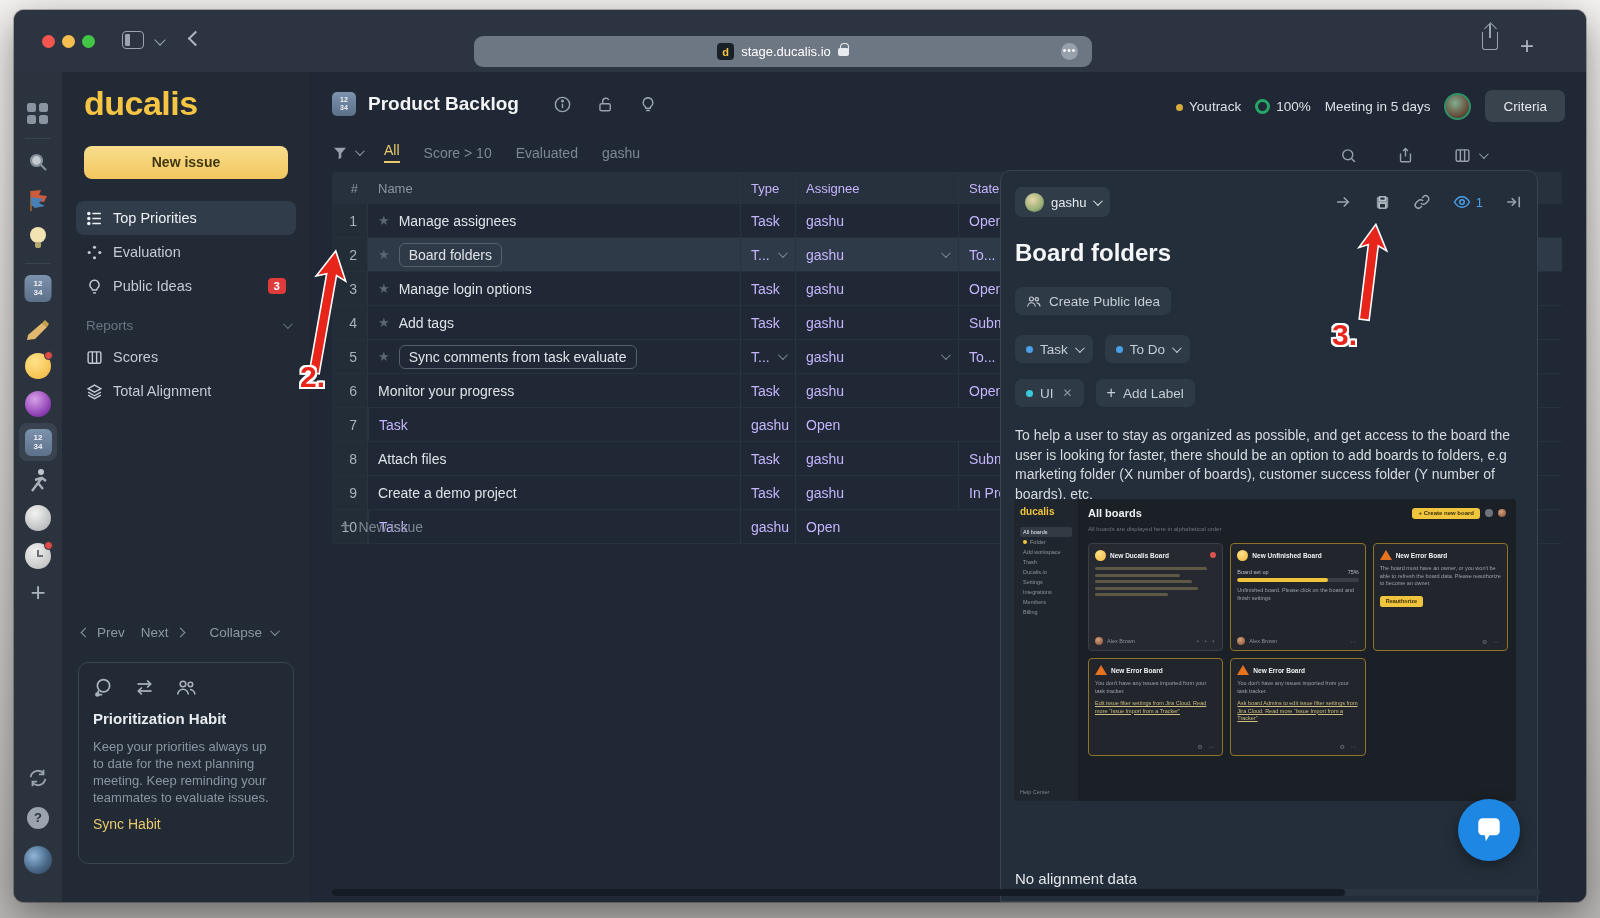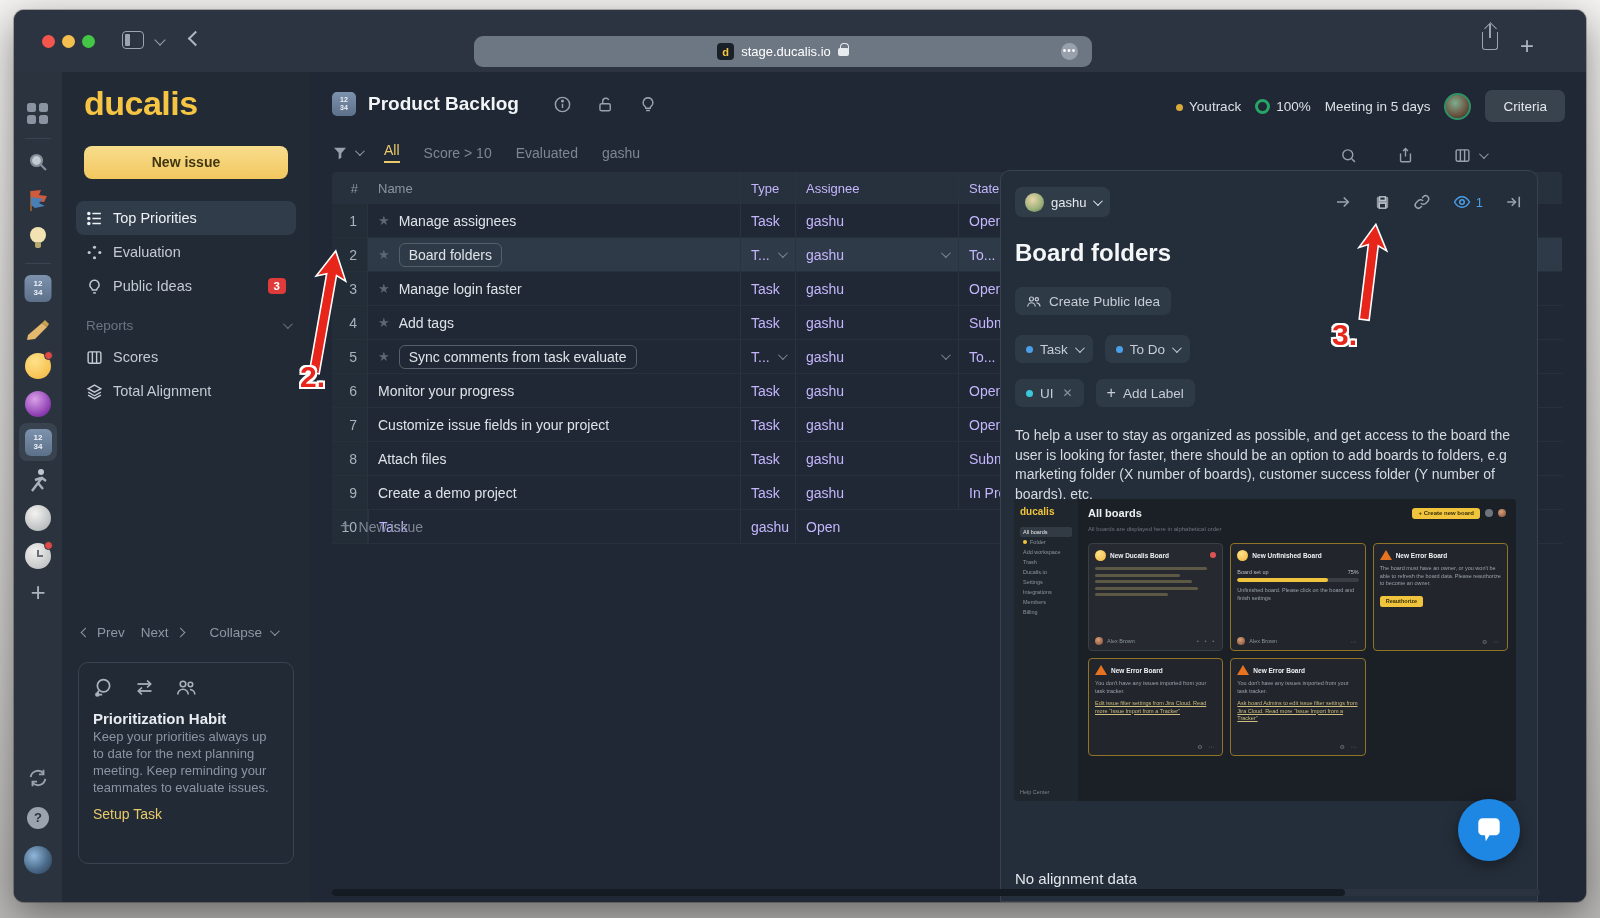--- a/index.html
+++ b/index.html
@@ -51,21 +51,21 @@
   .badge{margin-left:auto;background:#df3b3b;color:#fff;font-size:11.5px;font-weight:bold;border-radius:4px;padding:2px 6px;}
   .reports-row{position:absolute;left:24px;top:246px;right:20px;color:#6c7683;font-size:13.5px;display:flex;align-items:center;}
   .reports-row .chev{margin-left:auto;}
   .sub-nav{position:absolute;left:14px;top:268px;width:220px;}
   .chev{display:inline-block;width:7px;height:7px;border-right:1.7px solid currentColor;border-bottom:1.7px solid currentColor;transform:rotate(45deg) translateY(-2px);}
   .pager{position:absolute;left:20px;top:553px;right:16px;color:#8e98a4;font-size:13.5px;display:flex;align-items:center;gap:8px;}
   .chev-l{display:inline-block;width:7px;height:7px;border-left:1.7px solid currentColor;border-bottom:1.7px solid currentColor;transform:rotate(45deg);}
   .chev-r{display:inline-block;width:7px;height:7px;border-right:1.7px solid currentColor;border-top:1.7px solid currentColor;transform:rotate(45deg);}
   .habit{position:absolute;left:16px;top:590px;width:216px;height:202px;border:1px solid #3a4450;border-radius:10px;padding:14px;}
   .habit-icons{display:flex;gap:20px;color:#aab3bd;margin-bottom:12px;}
-  .habit h3{color:#e8ecf0;font-size:15px;margin-bottom:1px;}
+  .habit h3{color:#e8ecf0;font-size:15px;margin-bottom:11px;}
   .habit p{color:#8b95a1;font-size:13px;line-height:17px;}
   .habit a{display:inline-block;margin-top:10px;color:#e8c96b;font-size:14px;text-decoration:none;}
   
   .main{flex:1;position:relative;background:#1f2834;}
   .m-header{position:absolute;left:22px;top:20px;display:flex;align-items:center;gap:12px;}
   .cal-sm{width:24px;height:24px;background:linear-gradient(#7d92ad,#5c7089);border-radius:5px;color:#eef2f7;font-size:7px;font-weight:bold;text-align:center;line-height:1.2;padding-top:4px;}
   .m-title{color:#f2f4f6;font-size:19px;font-weight:bold;margin-right:10px;}
   .hd-ic{color:#99a2ad;display:inline-flex;margin-left:12px;}
   .m-right{position:absolute;right:21px;top:18px;display:flex;align-items:center;gap:14px;}
   .ydot{width:7px;height:7px;border-radius:50%;background:#d9a93c;display:inline-block;margin-right:6px;}
@@ -335,21 +335,21 @@
             </svg>
           <svg width="23" height="21" viewBox="0 0 24 24" fill="none" stroke="currentColor" stroke-width="1.8">
               <circle cx="8" cy="8" r="3.2"></circle>
               <path d="M2 20c0-3.3 2.7-6 6-6s6 2.7 6 6"></path>
               <circle cx="16.5" cy="8.5" r="2.6"></circle>
               <path d="M16 14.2c3 .3 5.5 2.8 5.5 5.8"></path>
             </svg>
         </div>
         <h3>Prioritization Habit</h3>
         <p>Keep your priorities always up to date for the next planning meeting. Keep reminding your teammates to evaluate issues.</p>
-        <a href="#">Setup Task</a>
+        <a href="#">Sync Habit</a>
       </div>
     </div>
 
     <div class="main">
       <div class="m-header">
         <div class="cal-sm"><span>12</span><br><span>34</span></div>
         <span class="m-title">Product Backlog</span>
         <span class="hd-ic">
           <svg width="19" height="19" viewBox="0 0 24 24" fill="none" stroke="currentColor" stroke-width="1.8">
               <circle cx="12" cy="12" r="9"></circle>
@@ -461,21 +461,21 @@
               <div class="c-state">
                 <span>To...</span>
               </div>
             </div>
 
             <div class="trow">
               <div class="c-num">3</div>
               <div>
                 <span class="star">★</span>
 
-                <span>Manage login faster</span>
+                <span>Manage login options</span>
               </div>
               <div class="c-type">
                 <span>Task</span>
               </div>
               <div class="c-assignee">
                 <span>gashu</span>
               </div>
               <div class="c-state">
                 <span>Open</span>
               </div>
@@ -531,24 +531,20 @@
               <div class="c-assignee">
                 <span>gashu</span>
               </div>
               <div class="c-state">
                 <span>Open</span>
               </div>
             </div>
 
             <div class="trow">
               <div class="c-num">7</div>
-              <div>
-
-                <span>Customize issue fields in your project</span>
-              </div>
               <div class="c-type">
                 <span>Task</span>
               </div>
               <div class="c-assignee">
                 <span>gashu</span>
               </div>
               <div class="c-state">
                 <span>Open</span>
               </div>
             </div>

